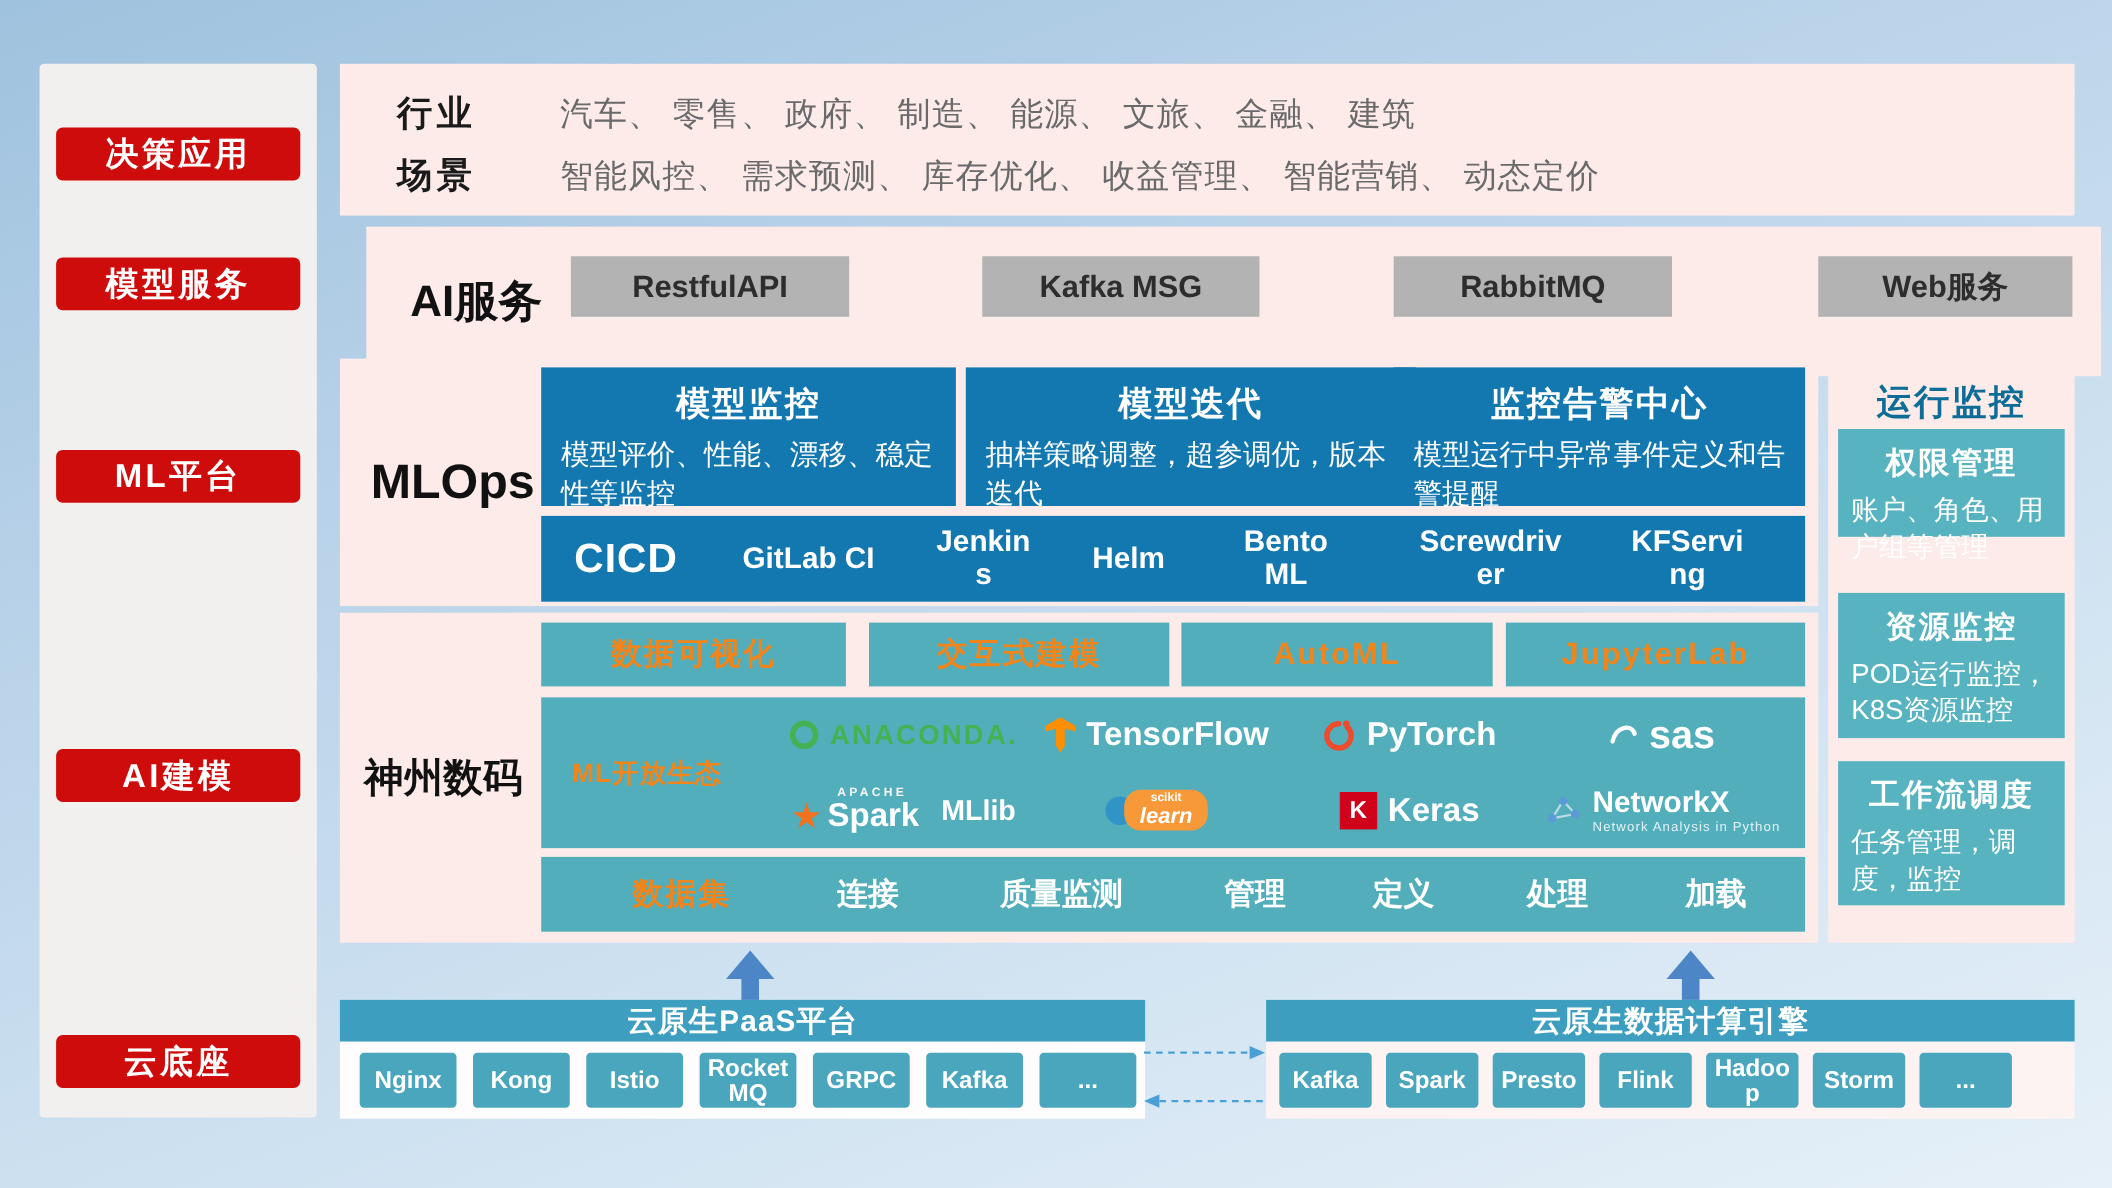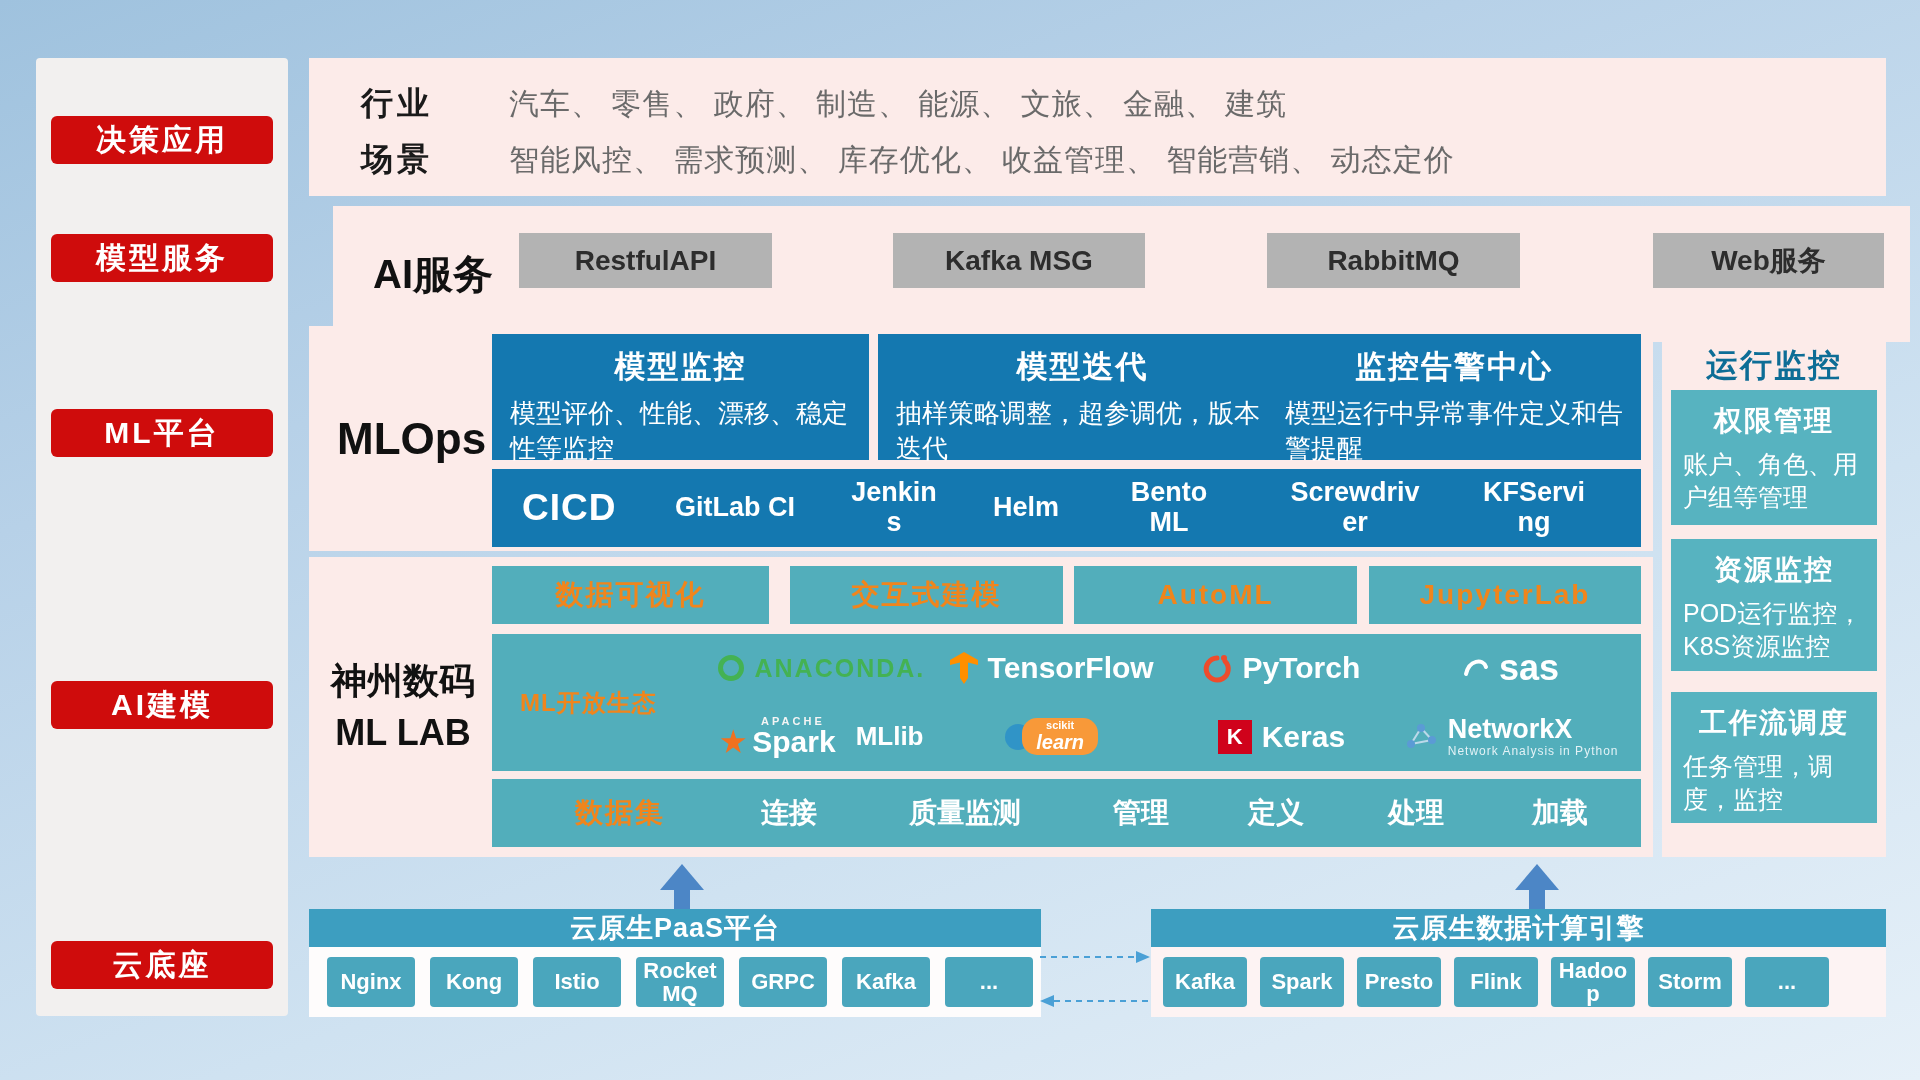--- a/index.html
+++ b/index.html
@@ -205,38 +205,37 @@
       <div class="cicd-item" style="left:402px;width:88px">Jenkins</div>
       <div class="cicd-item" style="left:534px;width:120px">Helm</div>
       <div class="cicd-item" style="left:677px;width:96px">BentoML</div>
       <div class="cicd-item" style="left:863px;width:140px">Screwdriver</div>
       <div class="cicd-item" style="left:1042px;width:112px">KFServing</div>
     </div>
   </section>
 
   <section class="panel monitor">
     <div class="monitor-title">运行监控</div>
-    <div class="teal-card" style="top:64px;height:135px">
+    <div class="teal-card" style="top:64px;height:98px">
       <div class="t">权限管理</div>
       <div class="d">账户、角色、用户组等管理</div>
     </div>
     <div class="teal-card" style="top:213px;height:132px">
       <div class="t">资源监控</div>
       <div class="d">POD运行监控，K8S资源监控</div>
     </div>
     <div class="teal-card" style="top:366px;height:131px">
       <div class="t">工作流调度</div>
       <div class="d">任务管理，调度，监控</div>
     </div>
   </section>
 
   <section class="panel mllab">
     <div class="mllab-label">
       <span style="display:block">神州数码</span>
-      <span style="display:block">ML LAB</span>
     </div>
 
     <div class="tool-btn" style="left:183px;width:277px">数据可视化</div>
     <div class="tool-btn" style="left:481px;width:273px">交互式建模</div>
     <div class="tool-btn" style="left:765px;width:283px">AutoML</div>
     <div class="tool-btn" style="left:1060px;width:272px">JupyterLab</div>
 
     <div class="eco-box">
       <div class="eco-label">ML开放生态</div>
       <div class="logo-grid">

